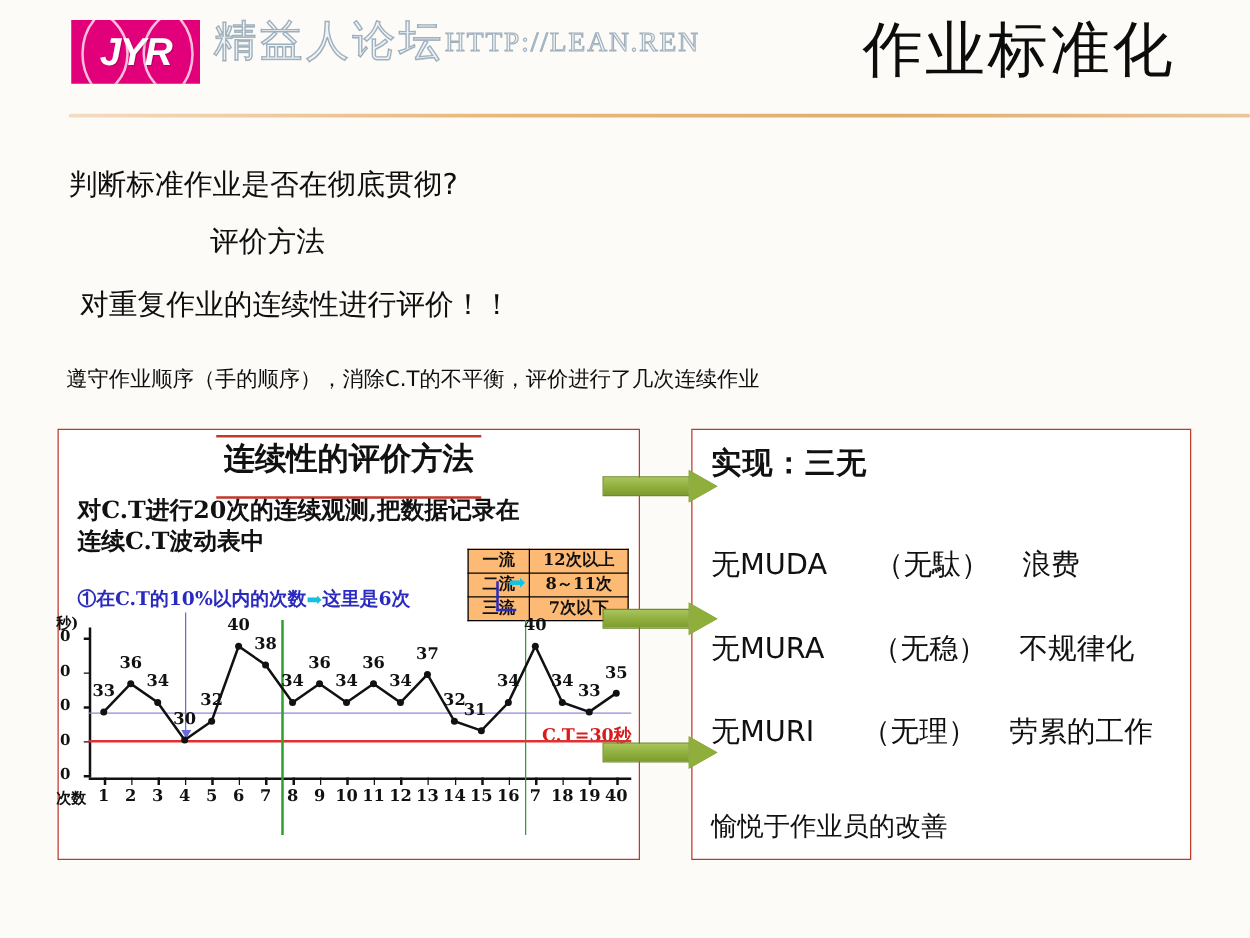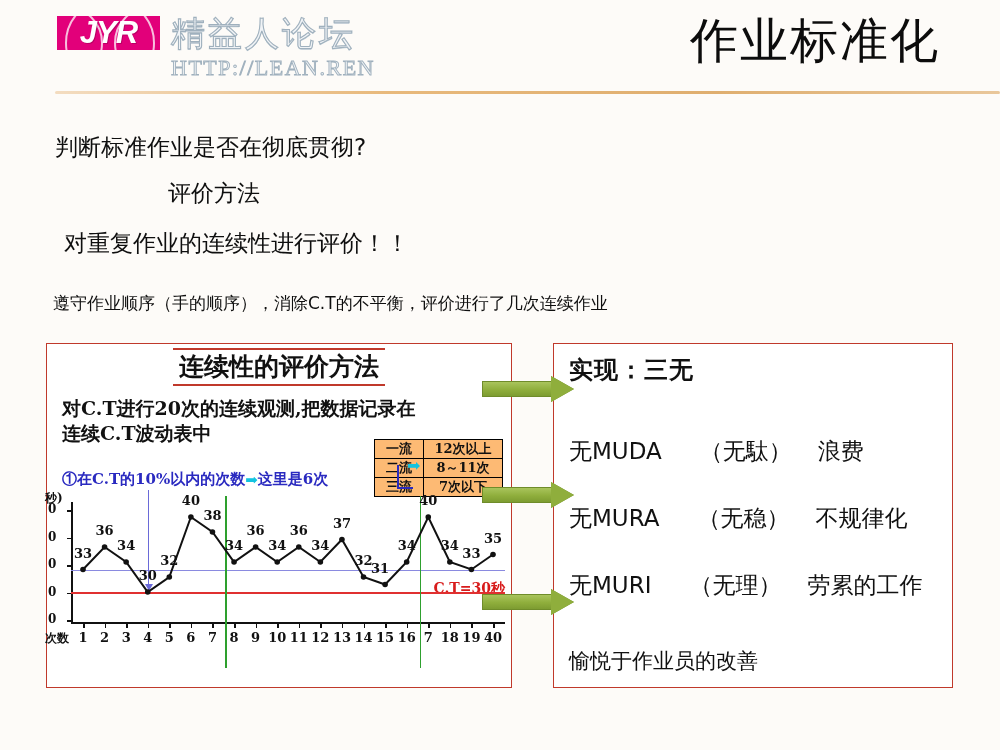--- a/index.html
+++ b/index.html
@@ -9,35 +9,35 @@
     font-family:"Liberation Sans","DejaVu Sans",sans-serif;
     color:#111;
     overflow:hidden;
     position:relative;
   }
   #slide{position:absolute;inset:0;}
 
   
   .logo-wrap{position:absolute;left:57px;top:16px;display:flex;align-items:flex-start;}
   .logo-badge{
-    position:relative;width:103px;height:34px;background:#e2007a;
+    position:relative;width:103px;height:51px;background:#e2007a;
     overflow:hidden;display:flex;align-items:center;justify-content:center;
   }
   .logo-badge .arc{
     position:absolute;border:2px solid rgba(255,255,255,.75);border-radius:50%;
   }
   .logo-badge .arc1{width:86px;height:86px;left:8px;top:-18px;}
   .logo-badge .arcL{width:70px;height:70px;left:-28px;top:-10px;}
   .logo-badge .arcR{width:70px;height:70px;right:-28px;top:-10px;}
   .logo-badge .jyr{
     position:relative;z-index:3;color:#fff;font-weight:bold;font-style:italic;
     font-size:31px;letter-spacing:-1px;font-family:"Liberation Sans",sans-serif;
     text-shadow:1px 1px 0 rgba(0,0,0,.18);
   }
-  .logo-text{margin-left:11px;display:flex;flex-direction:column;justify-content:flex-end;}
+  .logo-text{margin-left:11px;display:flex;flex-direction:row;justify-content:flex-end;}
   .logo-cn{
     font-size:34px;line-height:34px;color:#f0f3f6;
     -webkit-text-stroke:1.1px #9fb0bd;
     font-family:"DejaVu Sans",sans-serif;letter-spacing:3px;
     text-shadow:0 1px 0 #c9d4dc;
   }
   .logo-url{
     margin-top:5px;font-family:"Liberation Serif","DejaVu Serif",serif;
     font-size:22px;letter-spacing:1.5px;color:#eef1f4;
     -webkit-text-stroke:.9px #9fb0bd;
@@ -62,21 +62,21 @@
 
   
   .left-panel{
     position:absolute;left:46px;top:343px;width:466px;height:345px;
     background:#fff;border:1.5px solid #c0392b;box-sizing:border-box;
   }
   .lp-title{
     position:absolute;left:0;right:0;top:6px;text-align:center;
     font-family:"DejaVu Serif",serif;font-weight:bold;font-size:25px;color:#111;
   }
-  .lp-title span{border-top:2px solid #c0392b;border-bottom:2px solid #c0392b;padding:2px 6px 3px;}
+  .lp-title span{border-top:2px solid #c0392b;border-bottom:2px solid #c0392b;padding:2px 6px 16px;}
   .lp-sub{
     position:absolute;left:15px;top:52px;width:420px;
     font-family:"DejaVu Serif",serif;font-weight:bold;font-size:19px;line-height:25px;color:#111;
   }
   .rank-table{
     position:absolute;left:327px;top:95px;border-collapse:collapse;
     font-family:"DejaVu Serif",serif;font-weight:bold;font-size:13px;background:#fdba74;
   }
   .rank-table td{border:1px solid #000;padding:1px 4px;text-align:center;line-height:16px;}
   .rank-table td.k{width:40px;}

